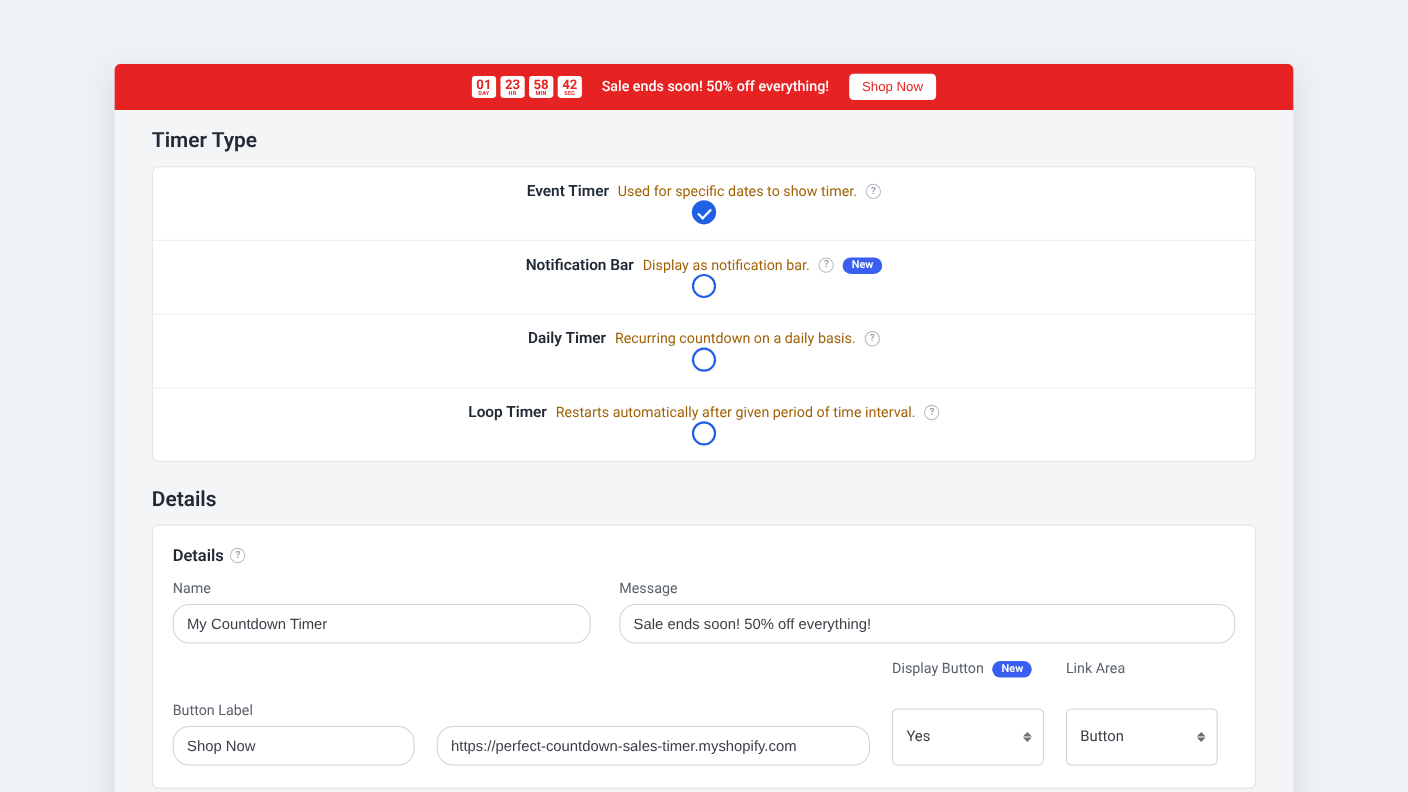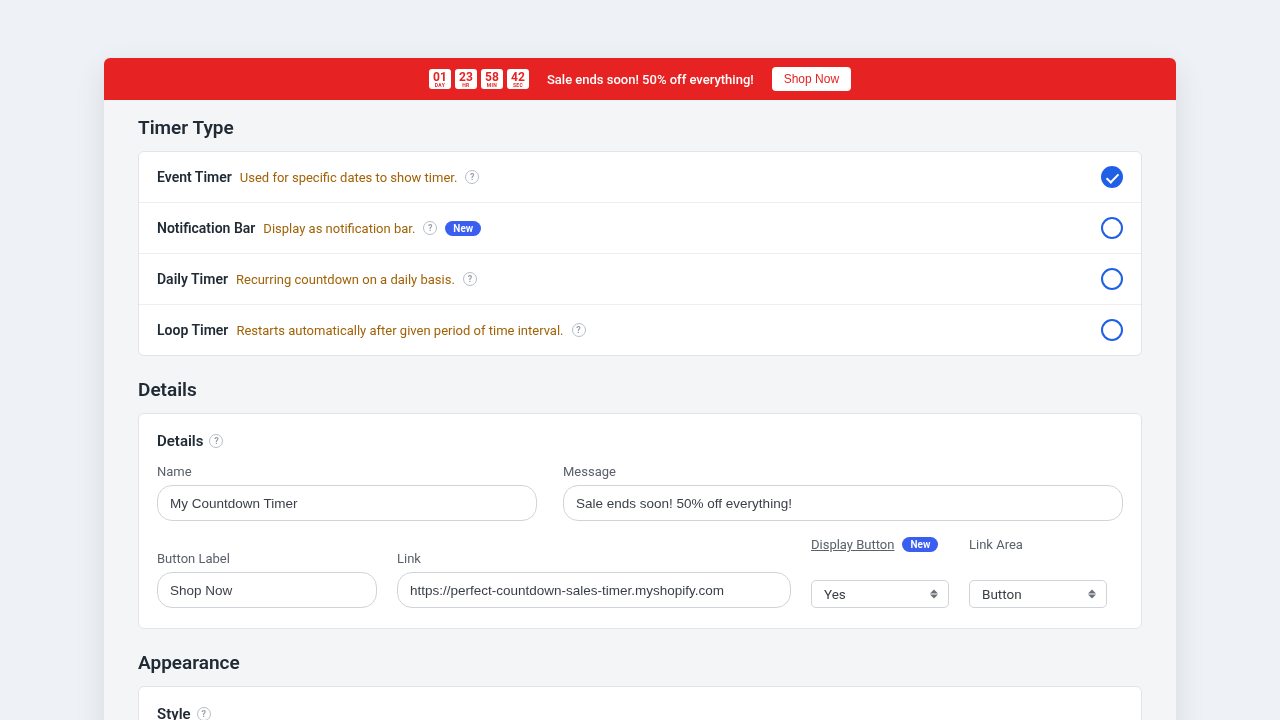--- a/index.html
+++ b/index.html
@@ -49,20 +49,21 @@
   h2.section-title { font-size:19px; font-weight:600; color:#212b36; margin-bottom:12px; }
   .card {
     background:#fff; border:1px solid #e2e4e8; border-radius:6px;
     margin-bottom:22px;
   }
   
   .tt-row {
     display:flex; align-items:center; justify-content:space-between;
     padding:14px 18px;
     border-bottom:1px solid #eceef0;
+    flex-direction:column;
   }
   .tt-row:last-child { border-bottom:none; }
   .tt-left { display:flex; align-items:center; gap:8px; flex-wrap:wrap; }
   .tt-name { font-size:14px; font-weight:600; color:#212b36; }
   .tt-desc { font-size:13px; color:#a16207; }
   .help-icon {
     display:inline-flex; align-items:center; justify-content:center;
     width:14px; height:14px; border:1px solid #b8bec6; border-radius:50%;
     color:#9aa0aa; font-size:9px; font-weight:700; cursor:help;
   }
@@ -88,27 +89,27 @@
   .row1 { display:flex; gap:26px; margin-bottom:16px; }
   .col-name { flex:0 0 380px; }
   .col-msg  { flex:1; }
   .row2 { display:flex; gap:20px; align-items:flex-end; }
   .col-btnlabel { flex:0 0 220px; }
   .col-link { flex:0 0 394px; }
   .col-display { flex:0 0 138px; }
   .col-area { flex:0 0 138px; }
   label.field-lbl { display:block; font-size:13px; color:#5a616b; margin-bottom:6px; }
   .lbl-row { display:flex; align-items:center; gap:8px; margin-bottom:6px; }
-  .lbl-row .field-lbl { margin-bottom:0;text-decoration:underline; }
+  .lbl-row .field-lbl { margin-bottom:0; }
   input.text {
     width:100%; height:36px; border:1px solid #cfd4da; border-radius:15px;
     padding:0 12px; font-size:13.5px; color:#3a3f47; background:#fff;
   }
   .select {
-    position:relative; height:28px; border:1px solid #cfd4da; border-radius:5px;
+    position:relative; height:52px; border:1px solid #cfd4da; border-radius:5px;
     padding:0 28px 0 12px; display:flex; align-items:center; background:#fff;
     font-size:13.5px; color:#3a3f47; cursor:pointer;margin-top:28px;
   }
   .select .caret {
     position:absolute; right:10px; top:50%; transform:translateY(-50%);
     display:flex; flex-direction:column; gap:1px;
   }
   .select .caret span {
     width:0; height:0; border-left:4px solid transparent; border-right:4px solid transparent;
   }
@@ -198,21 +199,20 @@
             <label class="field-lbl">Message</label>
             <input class="text" value="Sale ends soon! 50% off everything!" style="">
           </div>
         </div>
         <div class="row2">
           <div class="col-btnlabel">
             <label class="field-lbl">Button Label</label>
             <input class="text" value="Shop Now" style="">
           </div>
           <div class="col-link">
-            <label class="field-lbl">Link</label>
             <input class="text" value="https://perfect-countdown-sales-timer.myshopify.com" style="">
           </div>
           <div class="col-display">
             <div class="lbl-row">
               <label class="field-lbl">Display Button</label>
               <span class="pill-new">New</span>
             </div>
             <div class="select">
               <span>Yes</span>
               <span class="caret">

